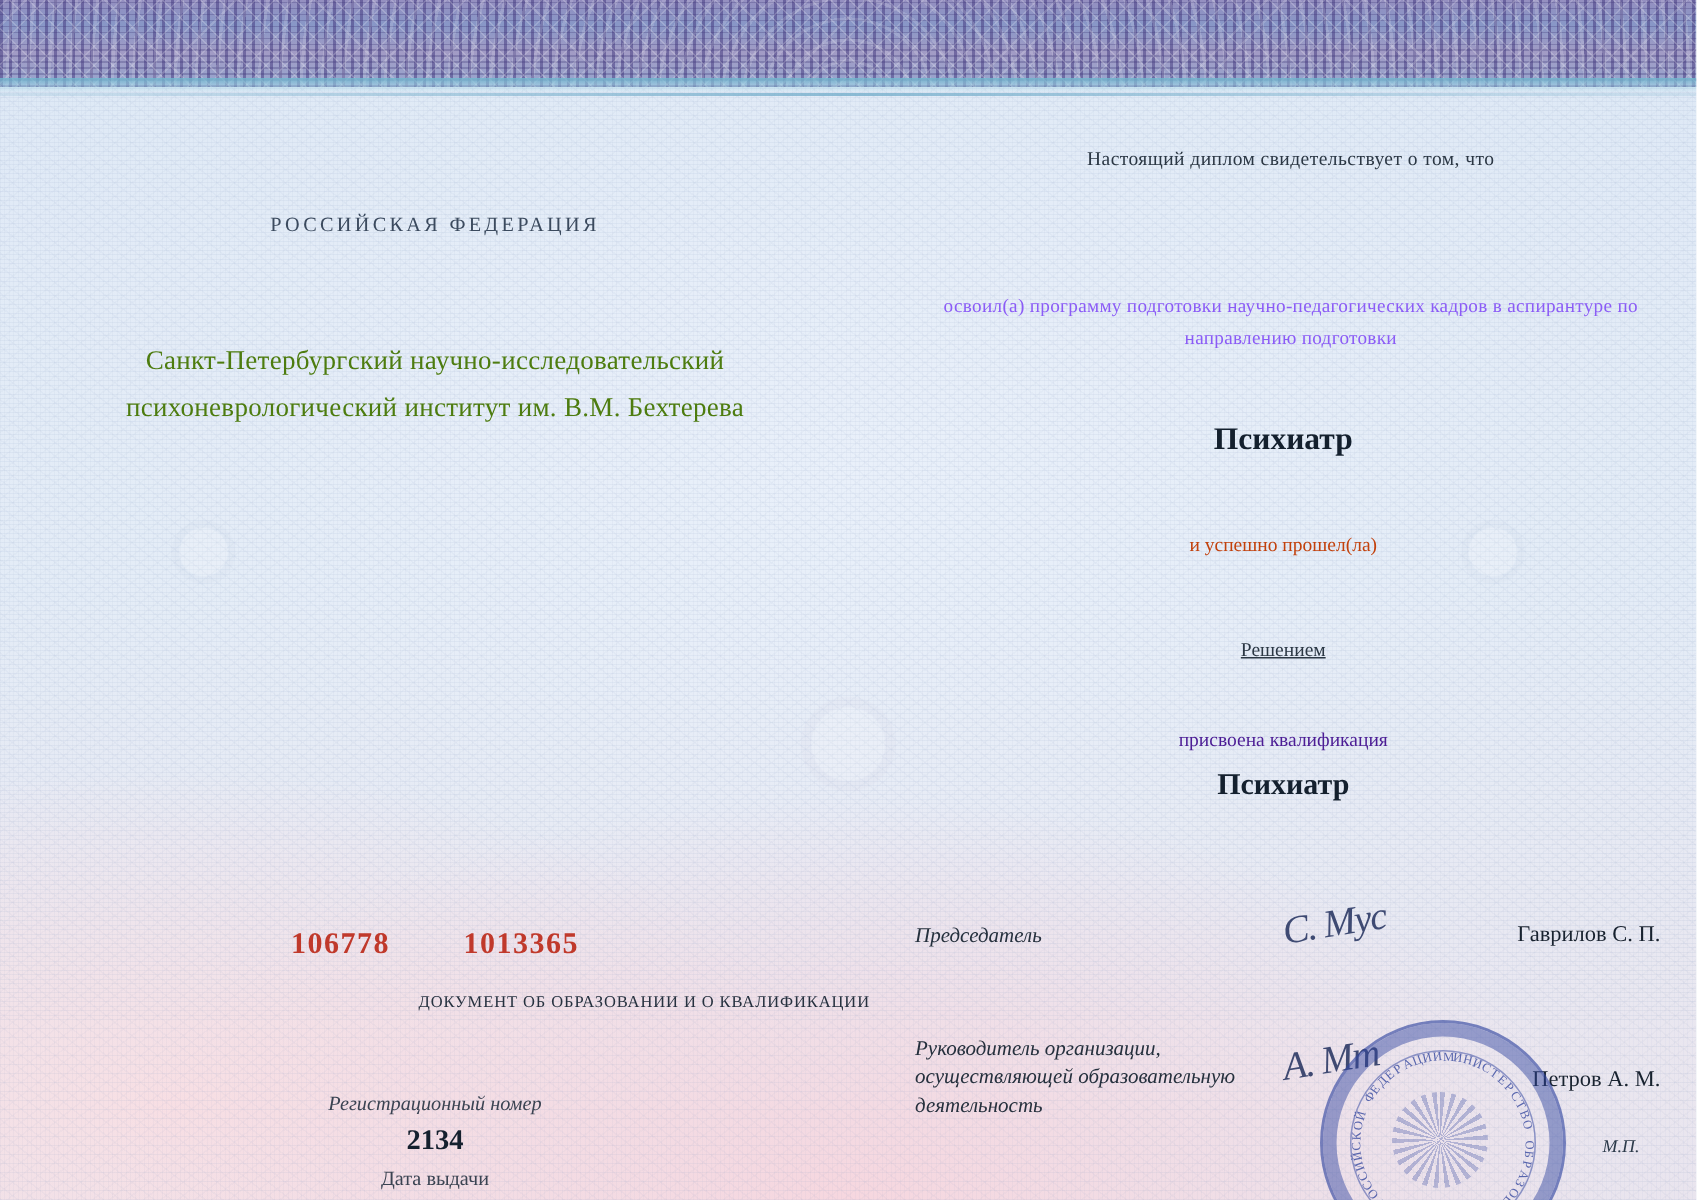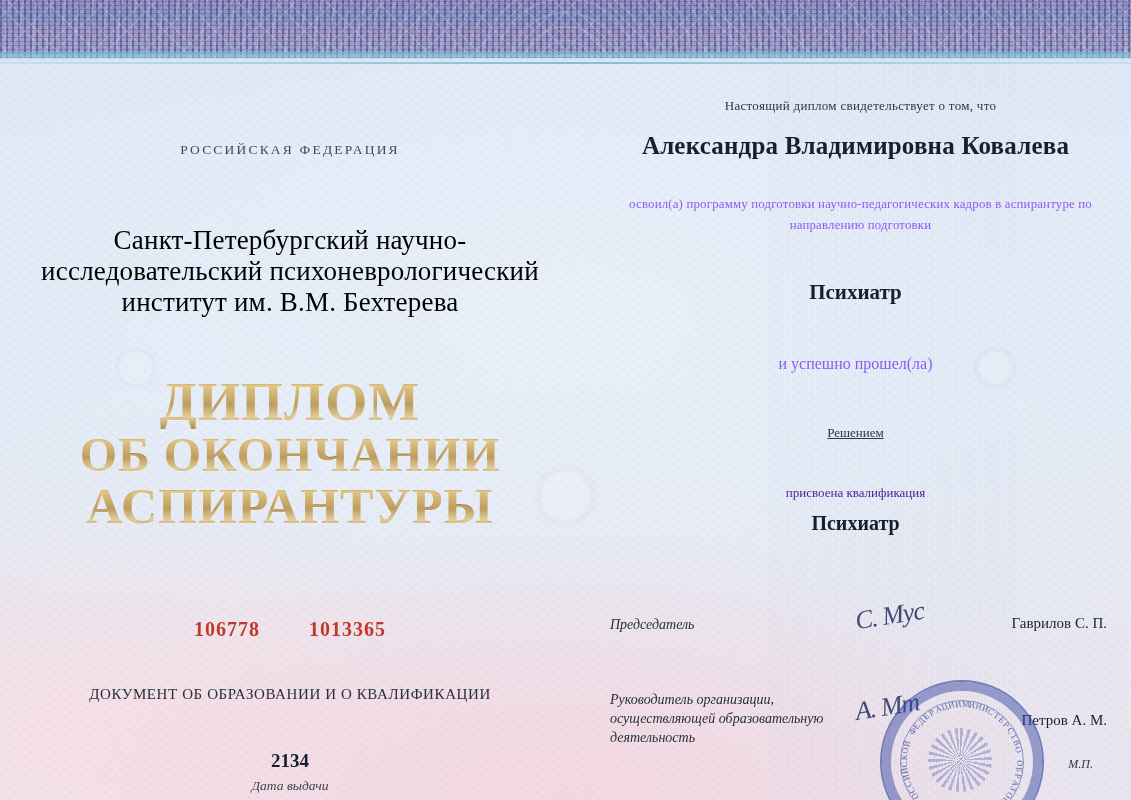--- a/index.html
+++ b/index.html
@@ -107,23 +107,23 @@
     font-size: 13.5px;
     letter-spacing: 2.2px;
     color: #3b4a5e;
     font-variant: small-caps;
     text-transform: uppercase;
   }
   .institute {
     position: absolute;
     top: 155px;
     left: 30px; right: 30px;
-    font-size: 27px;
+    font-size: 18px;
     line-height: 31px;
-    color: #000000;
+    color: #4d7c0f;
     letter-spacing: .2px;
   }
 
   .diploma-title {
     position: absolute;
     top: 305px;
     left: 0; right: 0;
     line-height: 1.0;
   }
   .diploma-title span {
@@ -147,25 +147,26 @@
     left: 0; right: 0;
     font-size: 20px;
     font-weight: bold;
     color: #c0392b;
     letter-spacing: 1px;
   }
   .numbers .n2 { margin-left: 49px; }
 
   .doc-kind {
     position: absolute;
-    top: 616px;
-    left: 0; right: 0;
-    font-size: 15px;
+    top: 592px;
+    left: 0; right: 0;
+    font-size: 11px;
     color: #26313f;
     letter-spacing: .6px;
+    text-align: right;
   }
 
   .reg-label {
     position: absolute;
     top: 658px;
     left: 0; right: 0;
     font-size: 13.5px;
     font-style: italic;
     color: #3a4352;
   }
@@ -175,21 +176,20 @@
     left: 0; right: 0;
     font-size: 19px;
     font-weight: bold;
     color: #15202e;
   }
   .date-label {
     position: absolute;
     top: 708px;
     left: 0; right: 0;
     font-size: 13.5px;
-    font-style: italic;
     color: #3a4352;
   }
 
   
   .r-intro {
     position: absolute;
     top: 28px; left: 40px; right: 30px;
     font-size: 13px;
     color: #2b3744;
     letter-spacing: .3px;
@@ -213,22 +213,22 @@
   .r-field {
     position: absolute;
     top: 210px; left: 0; right: 0;
     font-size: 21px;
     font-weight: bold;
     color: #14202e;
   }
   .r-passed {
     position: absolute;
     top: 285px; left: 0; right: 0;
-    font-size: 16px;
-    color: #8b5cf6;
+    font-size: 13px;
+    color: #c2410c;
   }
   .r-decision {
     position: absolute;
     top: 355px; left: 0; right: 0;
     font-size: 13px;
     color: #2b3744;
     text-decoration: underline;
   }
   .r-qual-label {
     position: absolute;
@@ -349,43 +349,38 @@
   </div>
   <div class="top-band-edge"></div>
   <div class="top-hairline"></div>
 
   <div class="left-col">
 
     <div class="rf-line">РОССИЙСКАЯ ФЕДЕРАЦИЯ</div>
 
     <div class="institute">Санкт-Петербургский научно-исследовательский психоневрологический институт им. В.М. Бехтерева</div>
 
-    <div class="diploma-title">
-      <span class="dt1">ДИПЛОМ</span>
-      <span class="dt2">ОБ ОКОНЧАНИИ</span>
-      <span class="dt3">АСПИРАНТУРЫ</span>
-    </div>
 
     <div class="numbers">
       <span class="n1">106778</span><span class="n2">1013365</span>
     </div>
 
     <div class="doc-kind">ДОКУМЕНТ ОБ ОБРАЗОВАНИИ И О КВАЛИФИКАЦИИ</div>
 
+    <div class="reg-label">Регистрационный номер</div>
     <div class="reg-value">2134</div>
 
     <div class="date-label">Дата выдачи</div>
 
   </div>
 
   <div class="right-col">
 
     <div class="r-intro">Настоящий диплом свидетельствует о том, что</div>
 
-    <div class="r-name">Александра Владимировна Ковалева</div>
 
     <div class="r-program">освоил(а) программу подготовки научно-педагогических кадров в аспирантуре по направлению подготовки</div>
 
     <div class="r-field">Психиатр</div>
 
     <div class="r-passed">и успешно прошел(ла)</div>
 
     <div class="r-decision">Решением</div>
 
     <div class="r-qual-label">присвоена квалификация</div>

